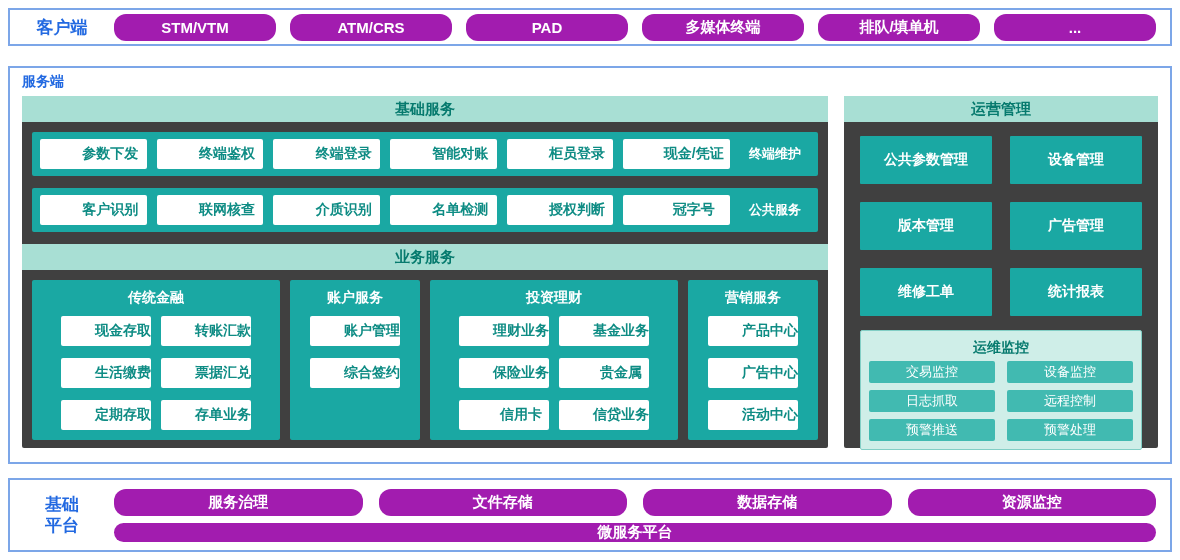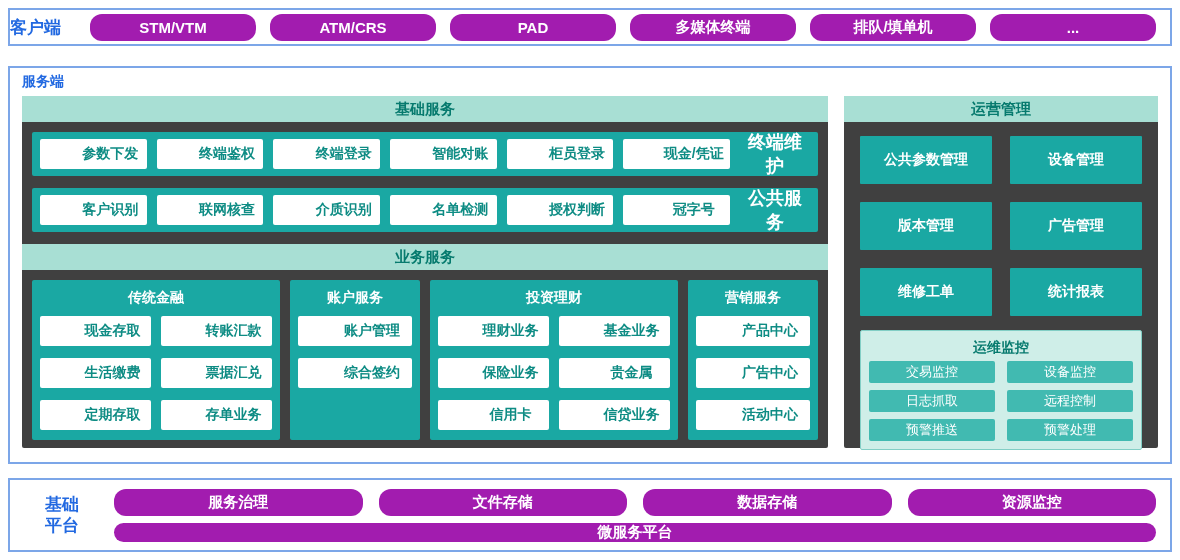--- a/index.html
+++ b/index.html
@@ -4,46 +4,46 @@
 <style>
   * { margin:0; padding:0; box-sizing:border-box; }
   html,body { background:#ffffff; }
   body { font-family:"Liberation Sans","DejaVu Sans",sans-serif; }
   .page { position:relative; width:1180px; height:560px; background:#ffffff; overflow:hidden; }
 
   .outer-box { position:absolute; left:8px; right:8px; border:2px solid #7ca6e8; background:#ffffff; }
 
   
   .client-bar { top:8px; height:38px; display:flex; align-items:center; }
-  .side-label { width:80px; color:#2269e1; font-weight:bold; font-size:17px; flex:0 0 auto; }
+  .side-label { width:104px; color:#2269e1; font-weight:bold; font-size:17px; text-align:center; flex:0 0 auto; }
   .blue-row { flex:1; display:flex; gap:14px; margin-right:14px; }
   .blue-btn { flex:1; height:27px; background:#a21caf; color:#ffffff; font-weight:bold; font-size:15px;
               display:flex; align-items:center; justify-content:center; border-radius:12px; }
 
   
   .server-box { top:66px; height:398px; }
   .corner-label { position:absolute; top:5px; left:12px; color:#2269e1; font-weight:bold; font-size:14px; }
   .server-content { position:absolute; top:28px; left:12px; right:12px; bottom:14px; display:flex; gap:16px; }
 
   .teal-panel { background:#404040; border-radius:2px; }
   .left-panel { width:806px; flex:0 0 auto; display:flex; flex-direction:column; }
   .panel-strip { height:26px; line-height:26px; text-align:center; background:#a8dfd4;
                  color:#067a6e; font-weight:bold; font-size:15px; }
 
   .svc-row { margin:10px 10px 0; height:44px; background:#1aa8a3; border-radius:2px;
              display:flex; align-items:center; gap:10px; padding:0 8px; }
   .svc-row.second { margin-top:12px; }
   .white-card { background:#ffffff; border-radius:2px; height:30px; display:flex; align-items:center;
                 justify-content:center; color:#0e8c84; font-weight:bold; font-size:14px;padding-left:34px; }
   .svc-row .white-card { flex:1; }
-  .row-label { width:70px; flex:0 0 auto; color:#ffffff; font-weight:bold; font-size:18px; text-align:center; }
+  .row-label { width:70px; flex:0 0 auto; color:#ffffff; font-weight:bold; font-size:13px; text-align:center; }
 
   .biz-strip { margin-top:12px; }
   .groups { margin:10px 10px 0; display:flex; gap:10px; height:160px; }
-  .group { background:#1aa8a3; border-radius:2px; padding:6px 8px 10px; display:flex; flex-direction:column; }
+  .group { background:#1aa8a3; border-radius:2px; padding:6px 8px 10px; display:flex; flex-direction:column;align-items:center; }
   .group-wide { width:248px; }
   .group-narrow { width:130px; }
   .group-title { color:#ffffff; font-weight:bold; font-size:14px; text-align:center; height:22px; line-height:22px; }
   .group-grid { display:grid; gap:12px 10px; margin-top:8px; flex:1; align-content:start; }
   .cols2 .group-grid { grid-template-columns:1fr 1fr; }
   .cols1 .group-grid { grid-template-columns:1fr; }
 
   
   .ops-panel { flex:1; display:flex; flex-direction:column; }
   .ops-grid { margin:14px 16px 0; display:grid; grid-template-columns:1fr 1fr; gap:18px 18px; }

